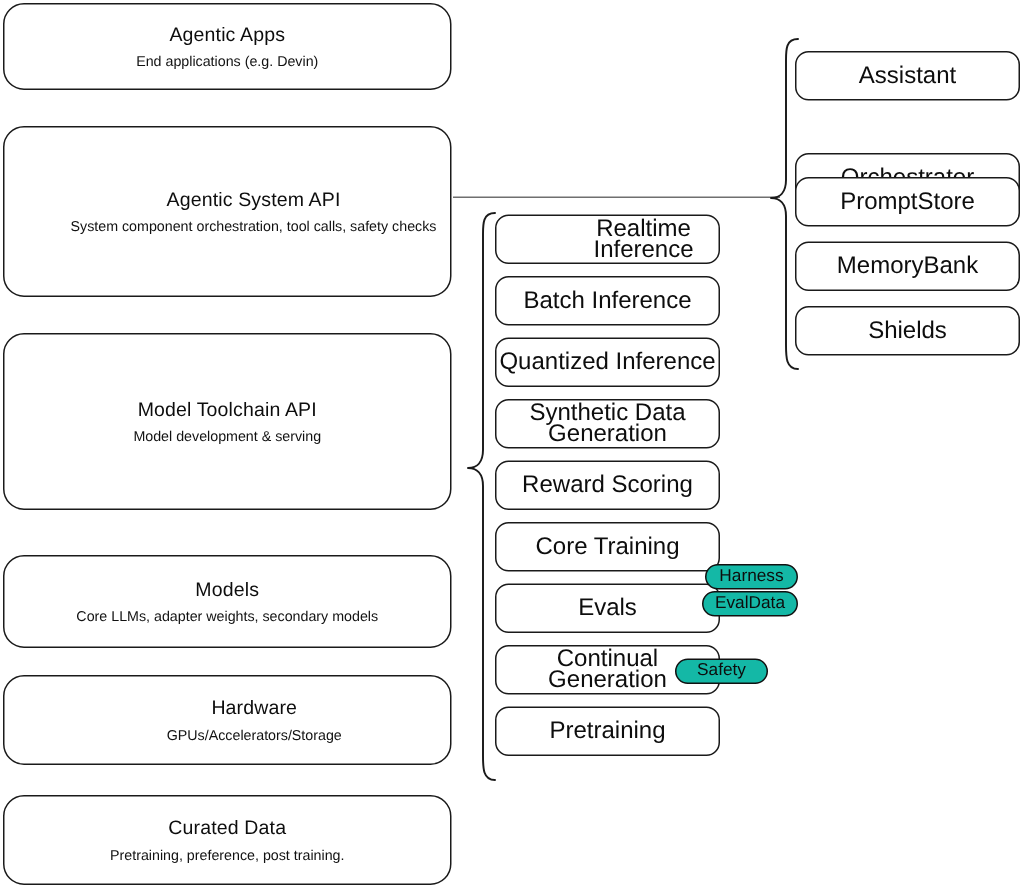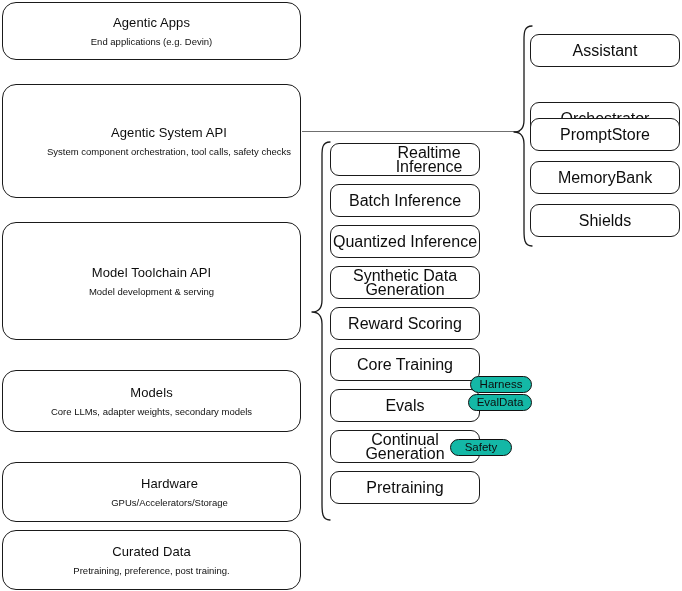--- a/index.html
+++ b/index.html
@@ -116,21 +116,21 @@
   <div class="box layer" style="top:222px;height:118px;">
     <div class="title">Model Toolchain API</div>
     <div class="subtitle">Model development &amp; serving</div>
   </div>
 
   <div class="box layer" style="top:370px;height:62px;">
     <div class="title">Models</div>
     <div class="subtitle">Core LLMs, adapter weights, secondary models</div>
   </div>
 
-  <div class="box layer" style="top:462px;height:60px;padding-left:36px;">
+  <div class="box layer" style="top:450px;height:60px;padding-left:36px;">
     <div class="title">Hardware</div>
     <div class="subtitle">GPUs/Accelerators/Storage</div>
   </div>
 
   <div class="box layer" style="top:530px;height:60px;">
     <div class="title">Curated Data</div>
     <div class="subtitle">Pretraining, preference, post training.</div>
   </div>
 
   <div class="connector" style="left:302px;top:131px;width:218px;"></div>

